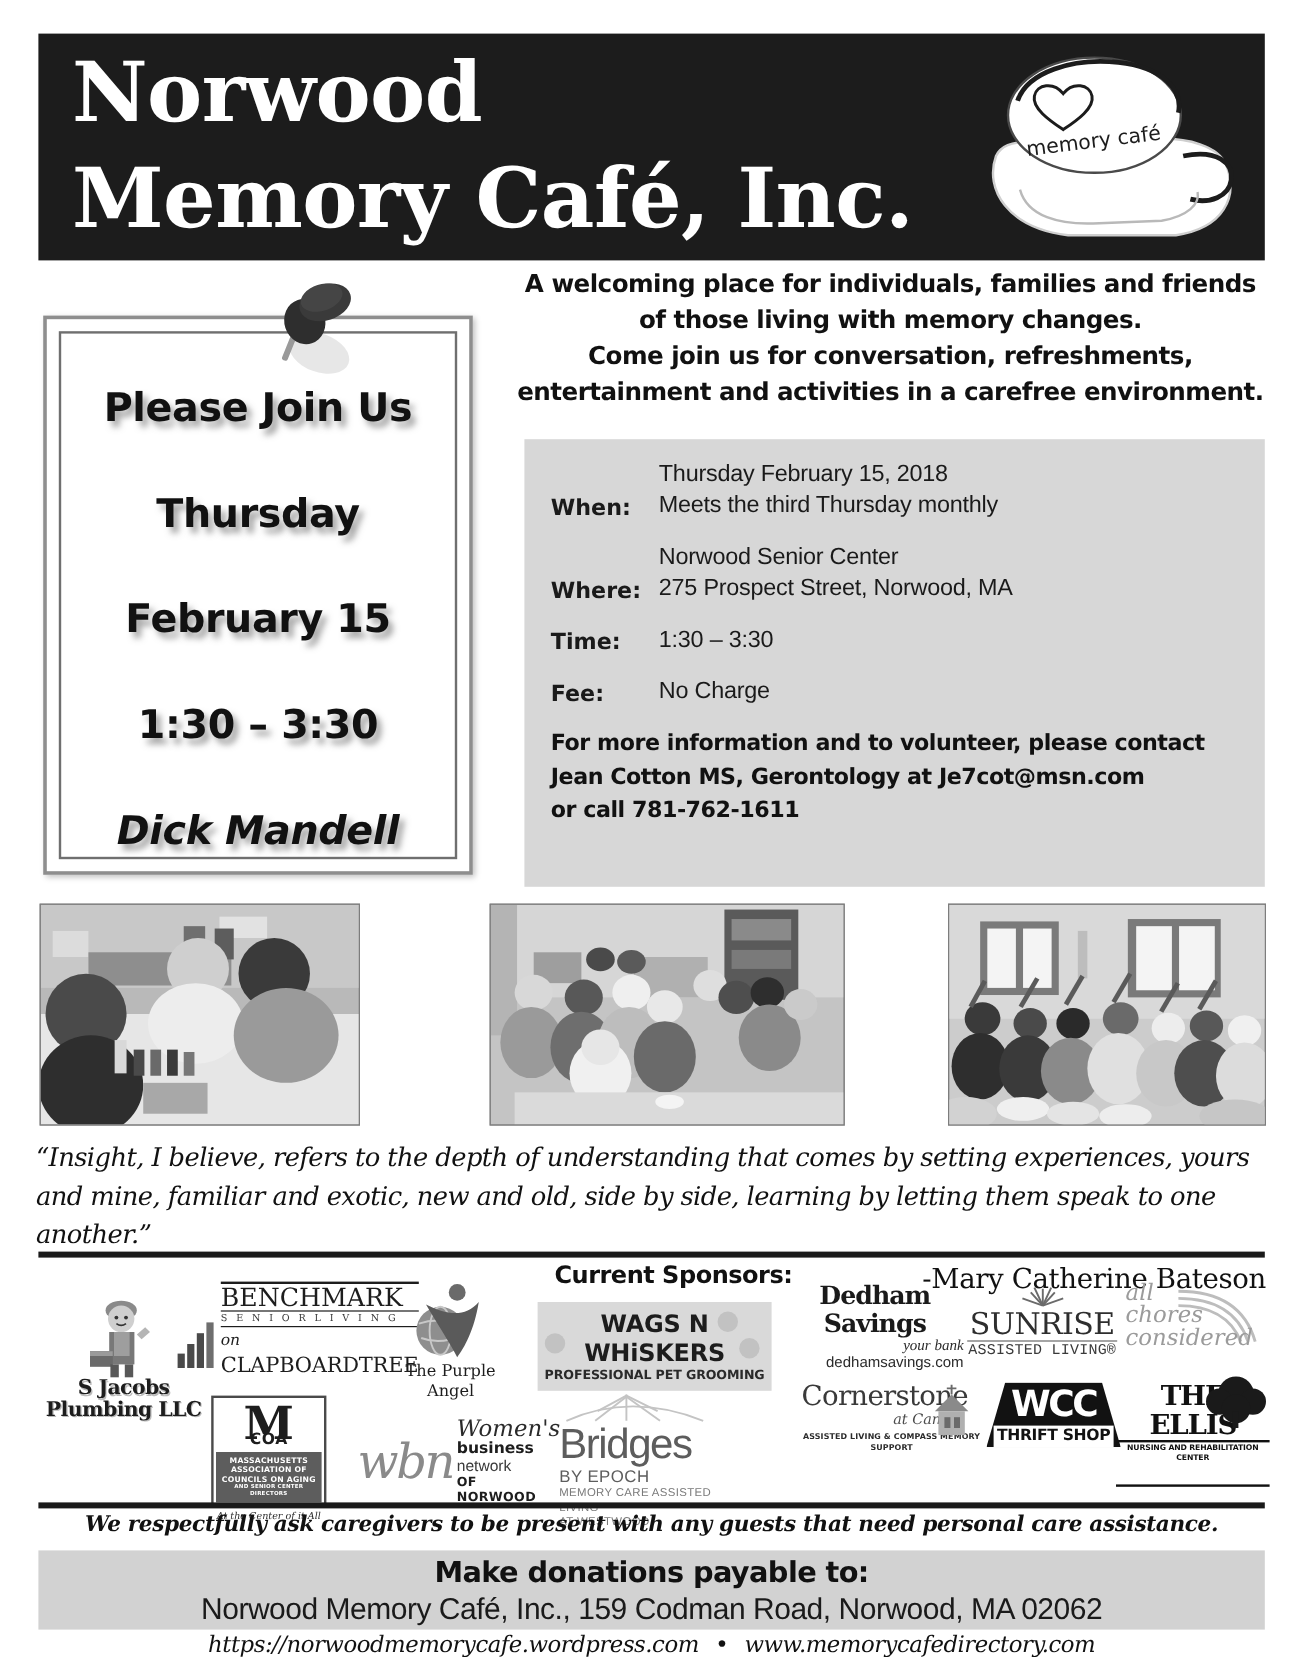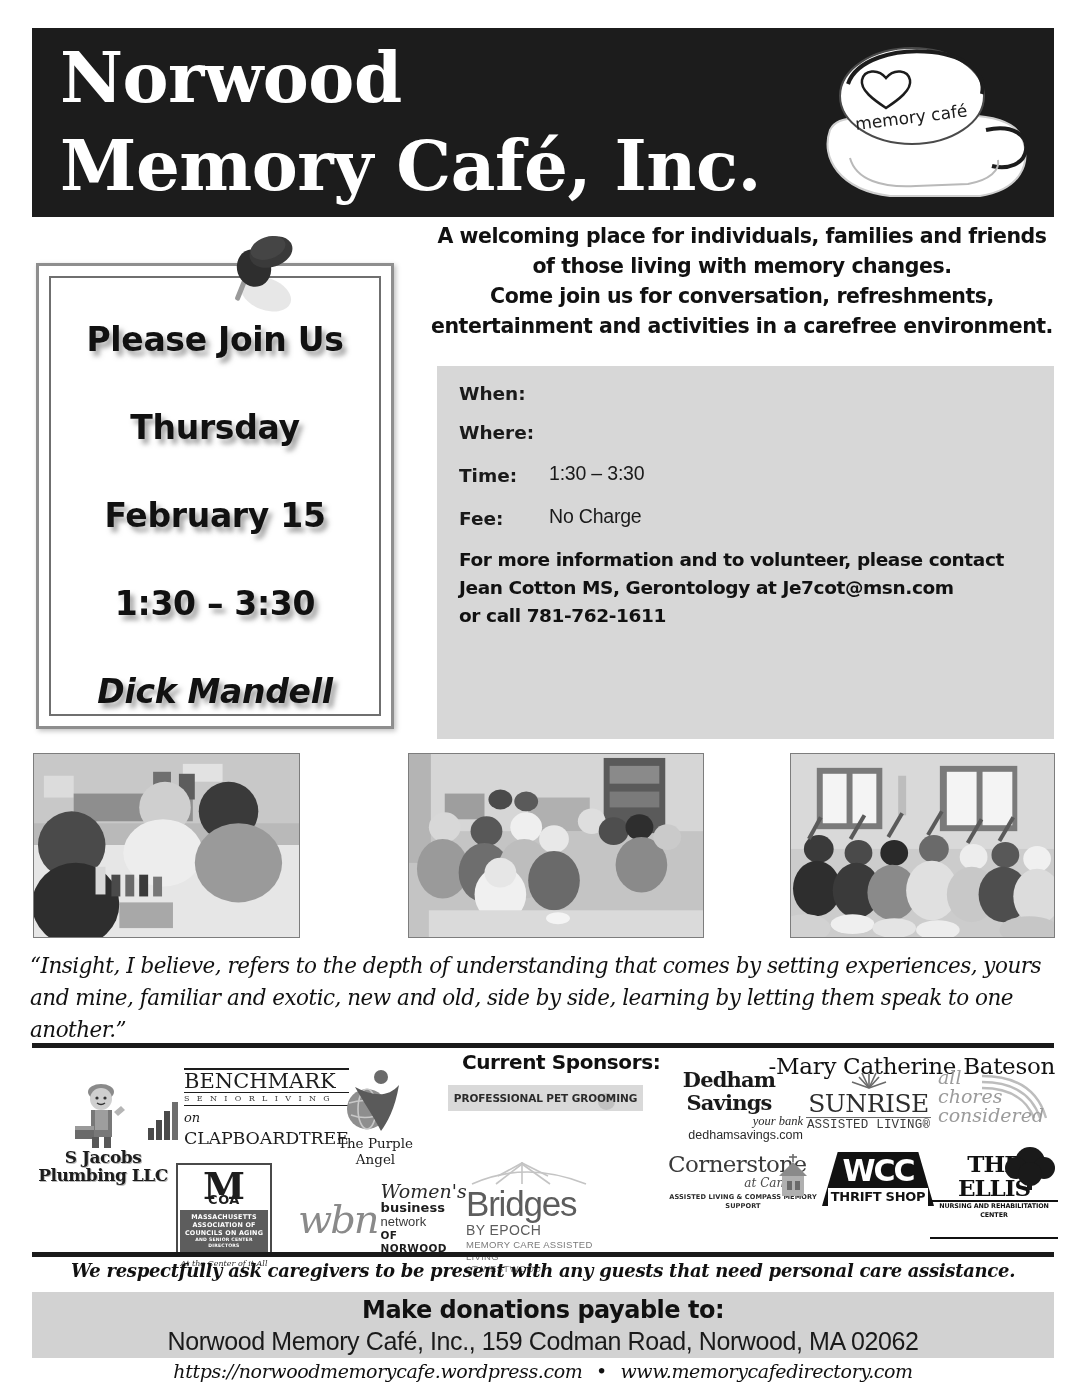--- a/index.html
+++ b/index.html
@@ -644,23 +644,31 @@
 <div class="intro">
   <div>A welcoming place for individuals, families and friends</div>
   <div>of those living with memory changes.</div>
   <div>Come join us for conversation, refreshments,</div>
   <div>entertainment and activities in a carefree environment.</div>
 </div>
 
 <div class="details">
   <div class="detail-row">
     <div class="detail-label">When:</div>
+    <div class="detail-value">
+      <div>Thursday February 15, 2018</div>
+      <div>Meets the third Thursday monthly</div>
+    </div>
   </div>
   <div class="detail-row">
     <div class="detail-label">Where:</div>
+    <div class="detail-value">
+      <div>Norwood Senior Center</div>
+      <div>275 Prospect Street, Norwood, MA</div>
+    </div>
   </div>
   <div class="detail-row">
     <div class="detail-label">Time:</div>
     <div class="detail-value">1:30 – 3:30</div>
   </div>
   <div class="detail-row">
     <div class="detail-label">Fee:</div>
     <div class="detail-value">
       <div>No Charge</div>
     </div>
@@ -824,20 +832,21 @@
     <path d="M18 22 C34 30 50 34 62 20 C58 44 50 58 44 66 C38 54 26 36 18 22 Z" fill="#5a5a5a"></path>
   </svg>
   <div class="angel-caption">The Purple Angel</div>
 </div>
 
 <div class="sponsor sp-wags">
   <div class="wags-box">
     <span class="paw" style="left:6px;top:26px;"></span>
     <span class="paw" style="left:150px;top:8px;"></span>
     <span class="paw" style="left:168px;top:30px;"></span>
+    <div class="wags-name">WAGS N WHiSKERS</div>
     <div class="wags-sub">PROFESSIONAL PET GROOMING</div>
   </div>
 </div>
 
 <div class="sponsor sp-dedham">
   <div class="ded-name">Dedham Savings</div>
   <div class="ded-your">your bank</div>
   <div class="ded-url">dedhamsavings.com</div>
 </div>
 

